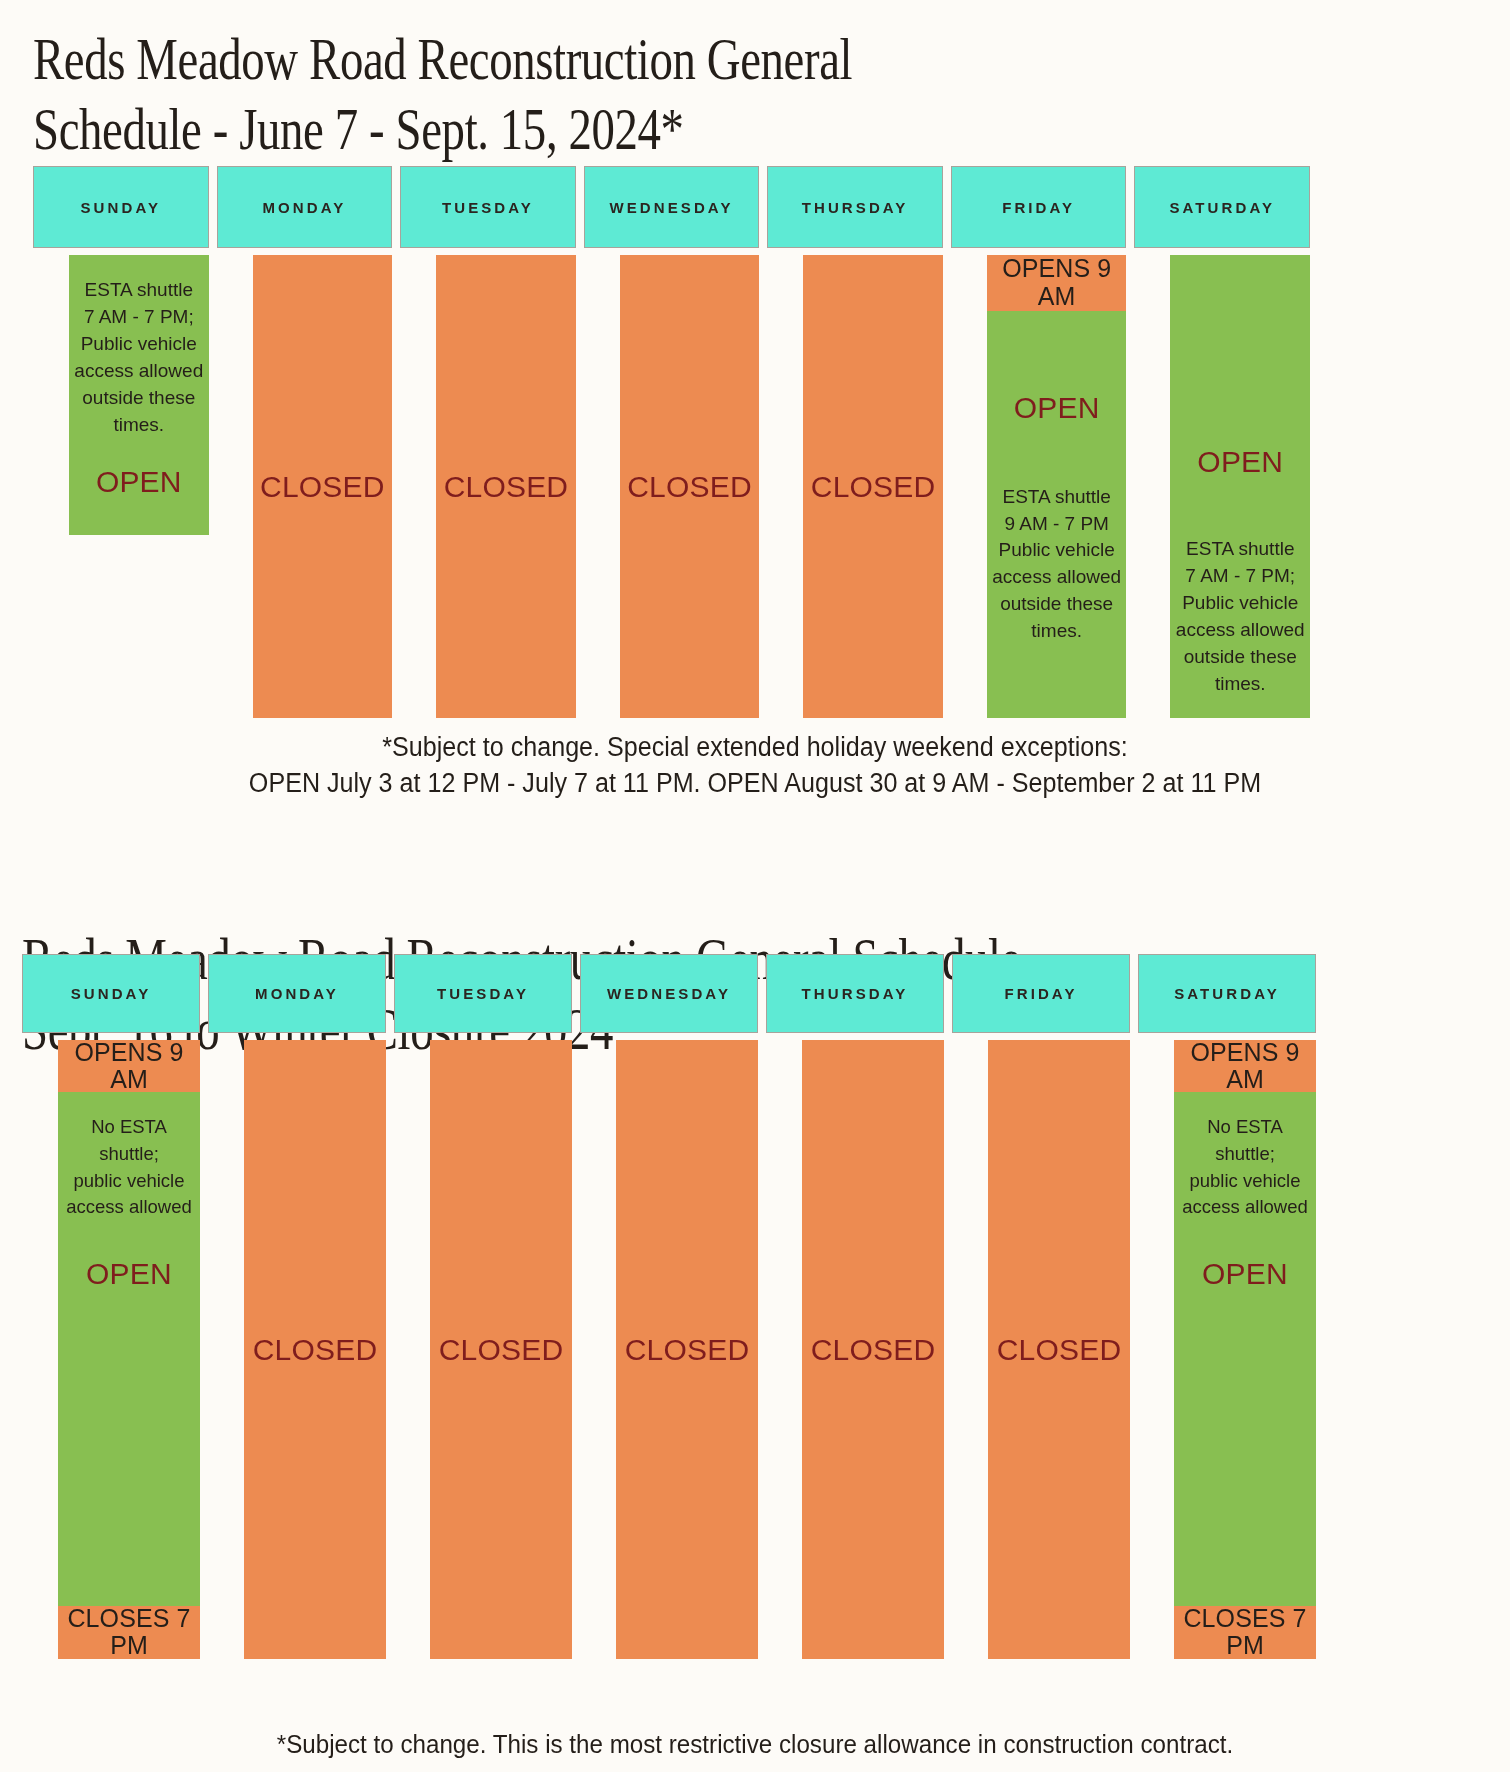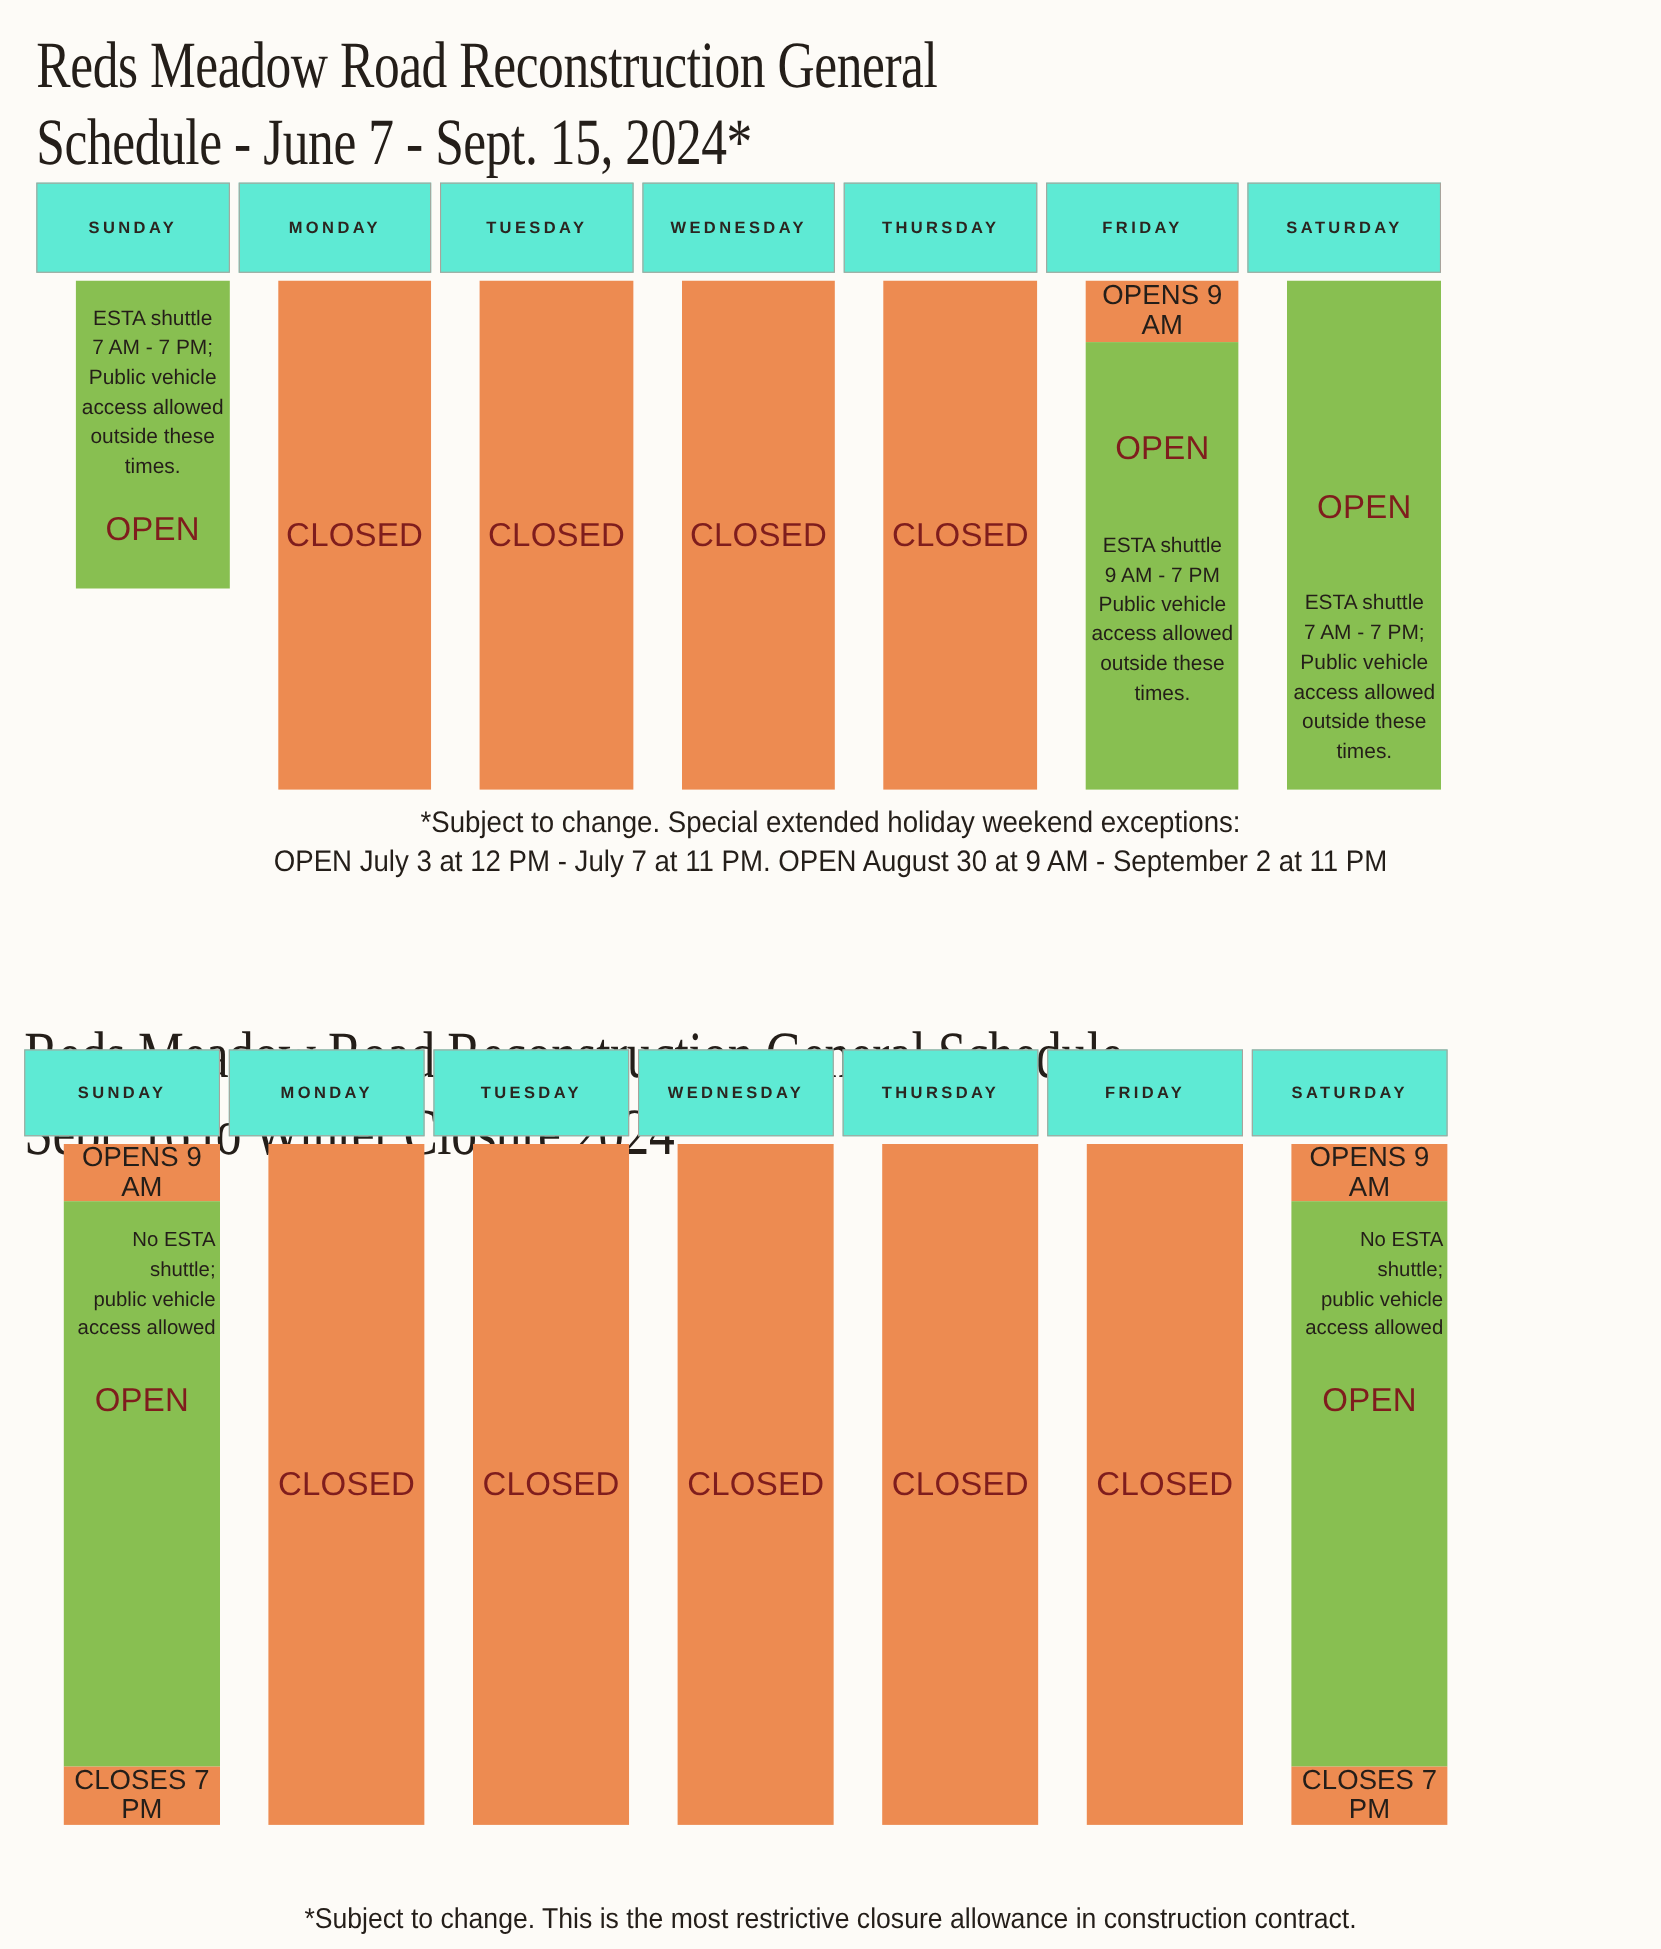--- a/index.html
+++ b/index.html
@@ -109,21 +109,20 @@
   .note {
     font-size: 19px;
     line-height: 1.42;
     color: #241E19;
     white-space: pre-line;
     padding: 0 4px;
   }
   .note-sm {
     font-size: 18.5px;
     line-height: 1.45;
-    text-align: right;
   }
   .status {
     font-size: 30px;
     line-height: 1.1;
     color: #7f1d1d;
     letter-spacing: 0.2px;
   }
   .banner {
     font-size: 25px;
     line-height: 1.1;

